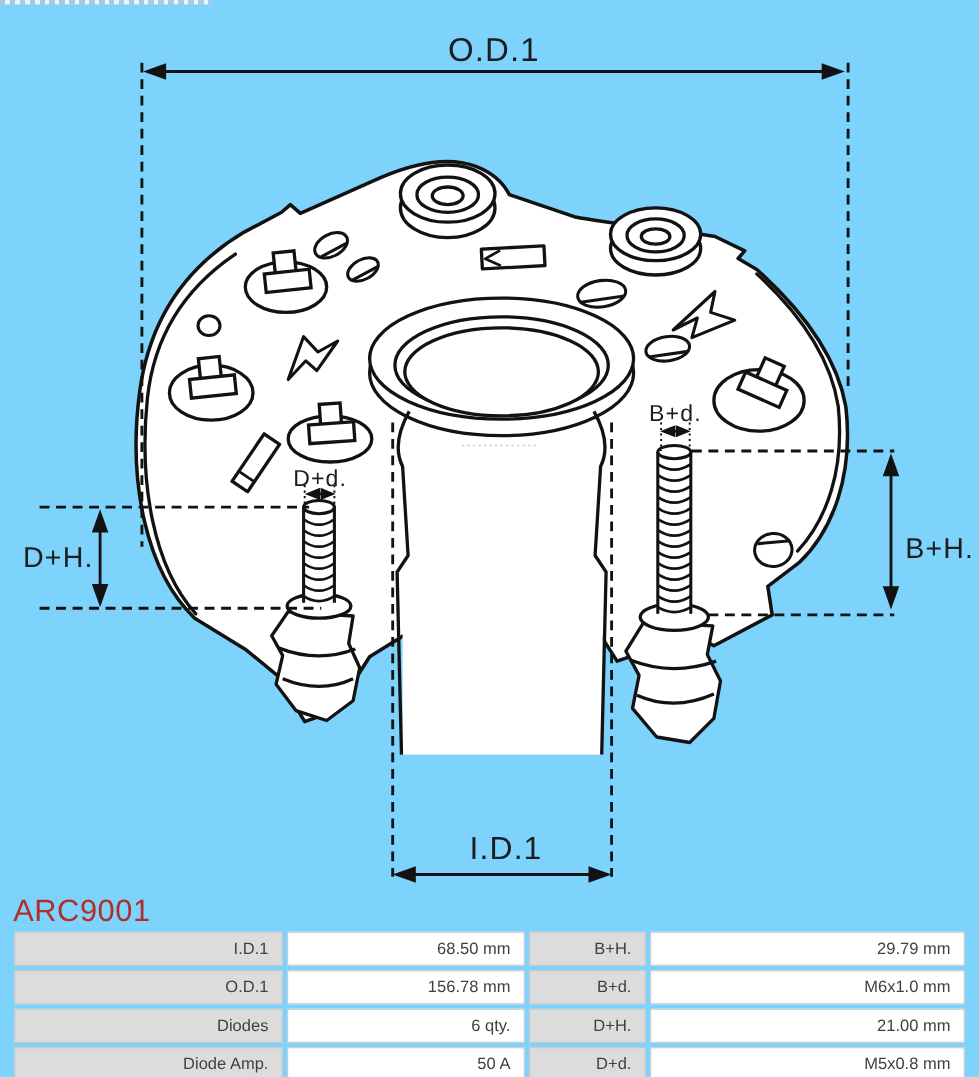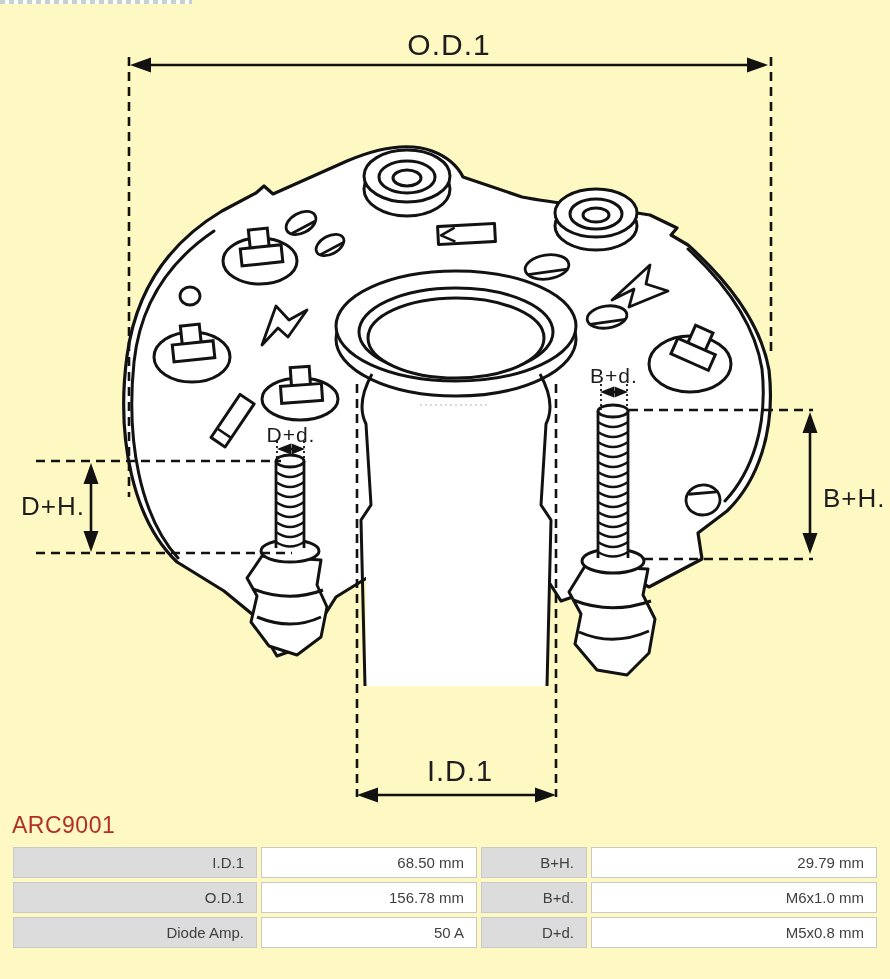--- a/index.html
+++ b/index.html
@@ -1,21 +1,21 @@
 <!DOCTYPE html>
 <html><head>
 <meta charset="utf-8">
 <style>
   html,body{margin:0;padding:0;background:#ffffff;}
-  .stage{position:relative;width:890px;height:979px;background:#fef9c3;overflow:hidden;
+  .stage{position:relative;width:890px;height:979px;background:#7dd3fc;overflow:hidden;
          font-family:"Liberation Sans",sans-serif;}
   .logo-sliver{position:absolute;left:0;top:0;width:192px;height:4px;
     background:repeating-linear-gradient(90deg,#b4c7db 0 5px,#ffffff 5px 9px);opacity:.8;}
   .drawing{position:absolute;left:0;top:0;}
-  .part-number{position:absolute;left:12px;top:812px;font-size:23px;font-weight:400;
+  .part-number{position:absolute;left:12px;top:812px;font-size:28px;font-weight:400;
     color:#b22e28;letter-spacing:.5px;}
   table.specs{position:absolute;left:9px;top:843px;width:872px;
     border-collapse:separate;border-spacing:4px;table-layout:fixed;}
   table.specs td{border:1px solid #c9c9c9;height:29px;padding:0 12px 0 4px;
     text-align:right;vertical-align:middle;font-size:15px;color:#3f3f3f;
     font-family:"Liberation Sans",sans-serif;white-space:nowrap;overflow:hidden;}
   td.lbl{background:#dcdcdc;}
   td.val{background:#ffffff;margin-top:24px;}
   svg text{font-family:"Liberation Sans",sans-serif;fill:#1d1d1d;letter-spacing:1px;}
 </style>
@@ -247,20 +247,26 @@
         <td class="lbl">B+H.</td>
         <td class="val">29.79 mm</td>
       </tr>
       <tr>
         <td class="lbl">O.D.1</td>
         <td class="val">156.78 mm</td>
         <td class="lbl">B+d.</td>
         <td class="val">M6x1.0 mm</td>
       </tr>
       <tr>
+        <td class="lbl">Diodes</td>
+        <td class="val">6 qty.</td>
+        <td class="lbl">D+H.</td>
+        <td class="val">21.00 mm</td>
+      </tr>
+      <tr>
         <td class="lbl">Diode Amp.</td>
         <td class="val">50 A</td>
         <td class="lbl">D+d.</td>
         <td class="val">M5x0.8 mm</td>
       </tr>
     </tbody>
   </table>
 </div>
 
 </body></html>

